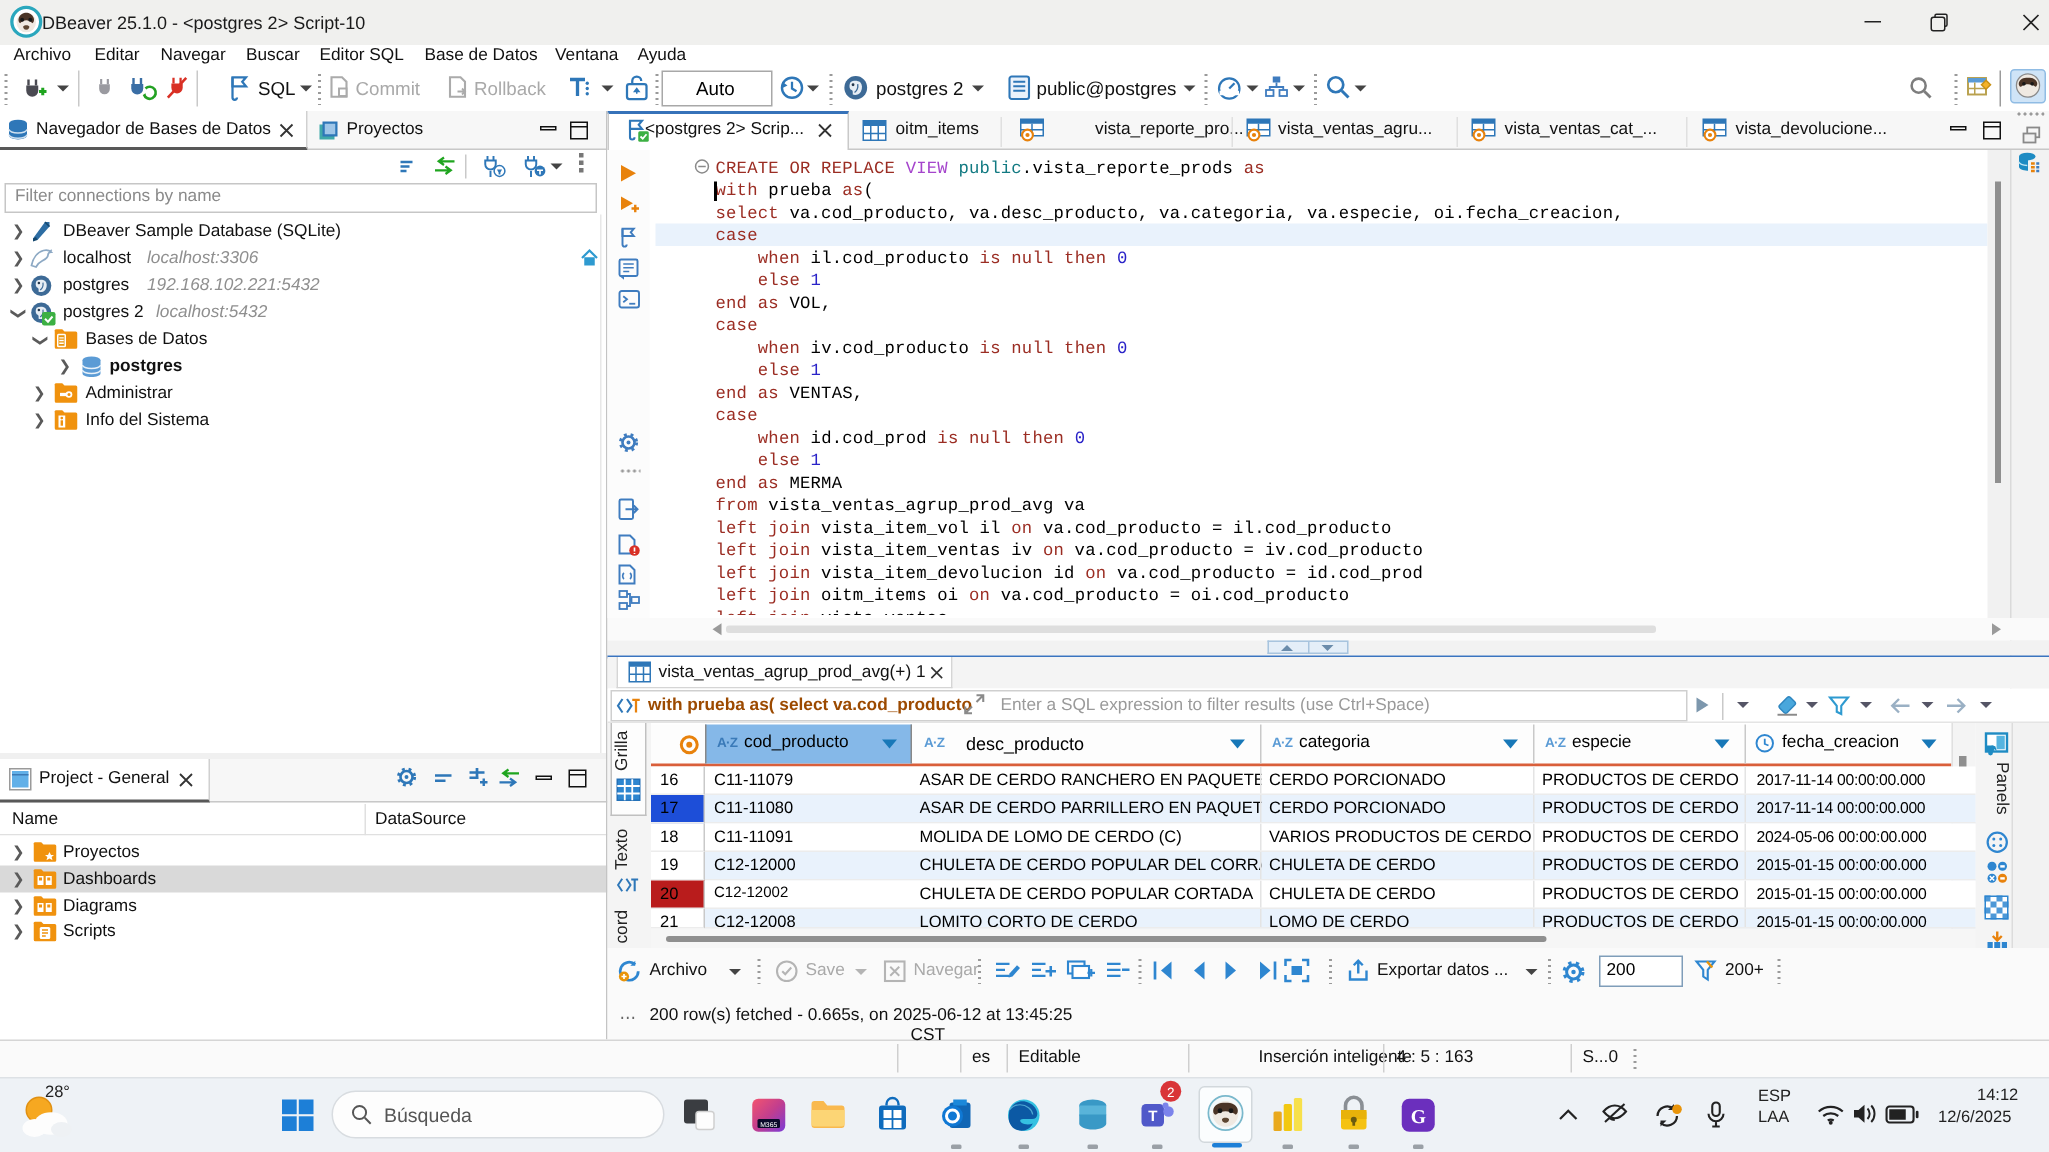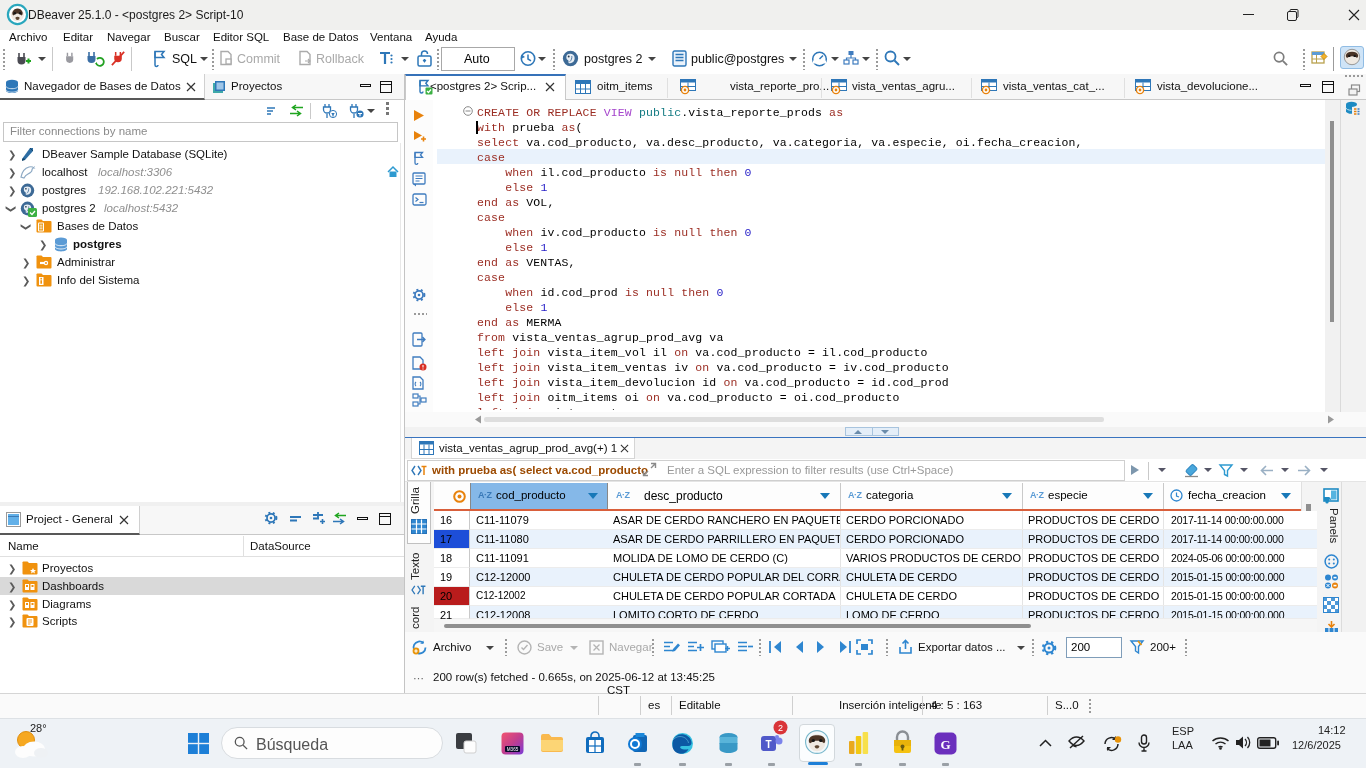--- a/index.html
+++ b/index.html
@@ -867,21 +867,21 @@
     <rect x="0" y="0" width="9.8" height="9.8" fill="#1d7fd7"></rect>
     <rect x="11.2" y="0" width="9.8" height="9.8" fill="#1d7fd7"></rect>
     <rect x="0" y="11.2" width="9.8" height="9.8" fill="#1d7fd7"></rect>
     <rect x="11.2" y="11.2" width="9.8" height="9.8" fill="#1d7fd7"></rect>
   </svg>
 <div class="a" style="left:221px;top:727px;width:222px;height:32px;background:#fdfdfd;border:1px solid #d8dce0;border-radius:16px"></div>
 <svg class="a" style="left:234px;top:736px" width="14" height="14" viewBox="0 0 16 16">
     <circle cx="6.5" cy="6.5" r="5" fill="none" stroke="#555" stroke-width="1.5"></circle>
     <path d="M10.5 10.5L15 15" stroke="#555" stroke-width="1.5"></path>
   </svg>
-<div class="a" style="left:256px;top:736px;color:#555;font-size:16px">Búsqueda</div>
+<div class="a" style="left:256px;top:736px;color:#555;font-size:13px">Búsqueda</div>
 <svg class="a" style="left:455px;top:732px" width="22" height="22" viewBox="0 0 22 22">
     <rect x="1" y="1" width="16" height="16" rx="2" fill="#3a3d41"></rect>
     <rect x="9" y="9" width="12" height="12" rx="2" fill="#fdfdfd" stroke="#cfcfcf"></rect>
   </svg>
 <svg class="a" style="left:501px;top:732px" width="23" height="23" viewBox="0 0 23 23">
     <defs>
       <linearGradient id="m365" x1="0" y1="0" x2="1" y2="1">
         <stop offset="0" stop-color="#f3546f"></stop>
         <stop offset="0.5" stop-color="#c23e8e"></stop>
         <stop offset="1" stop-color="#7b3bd6"></stop>

